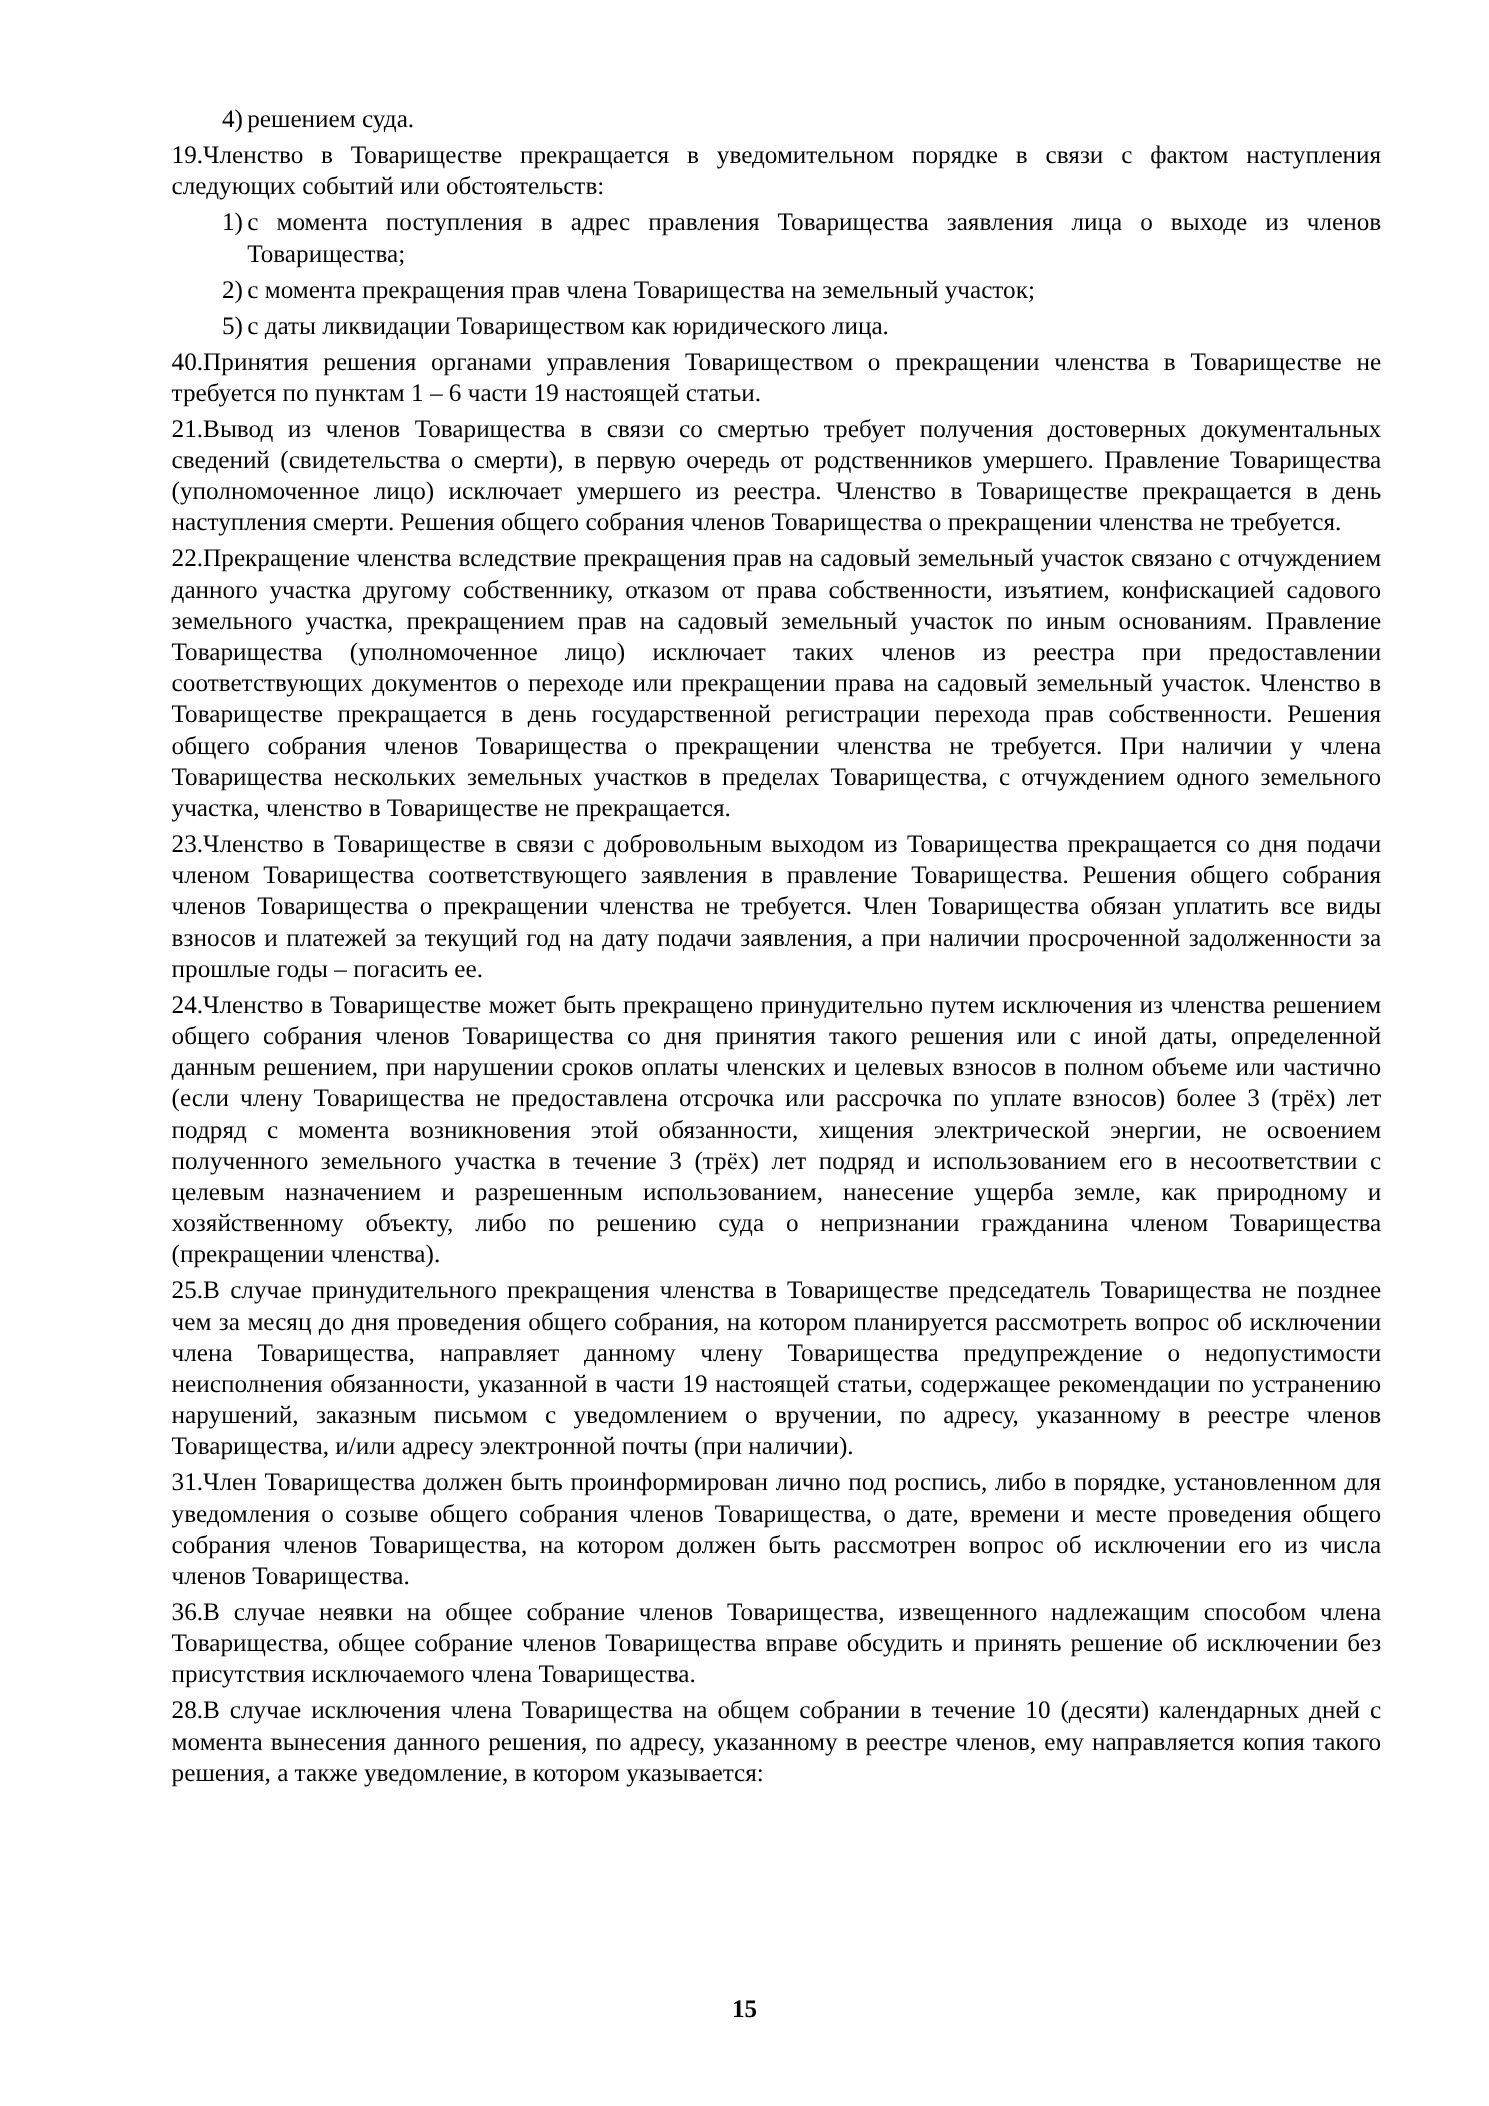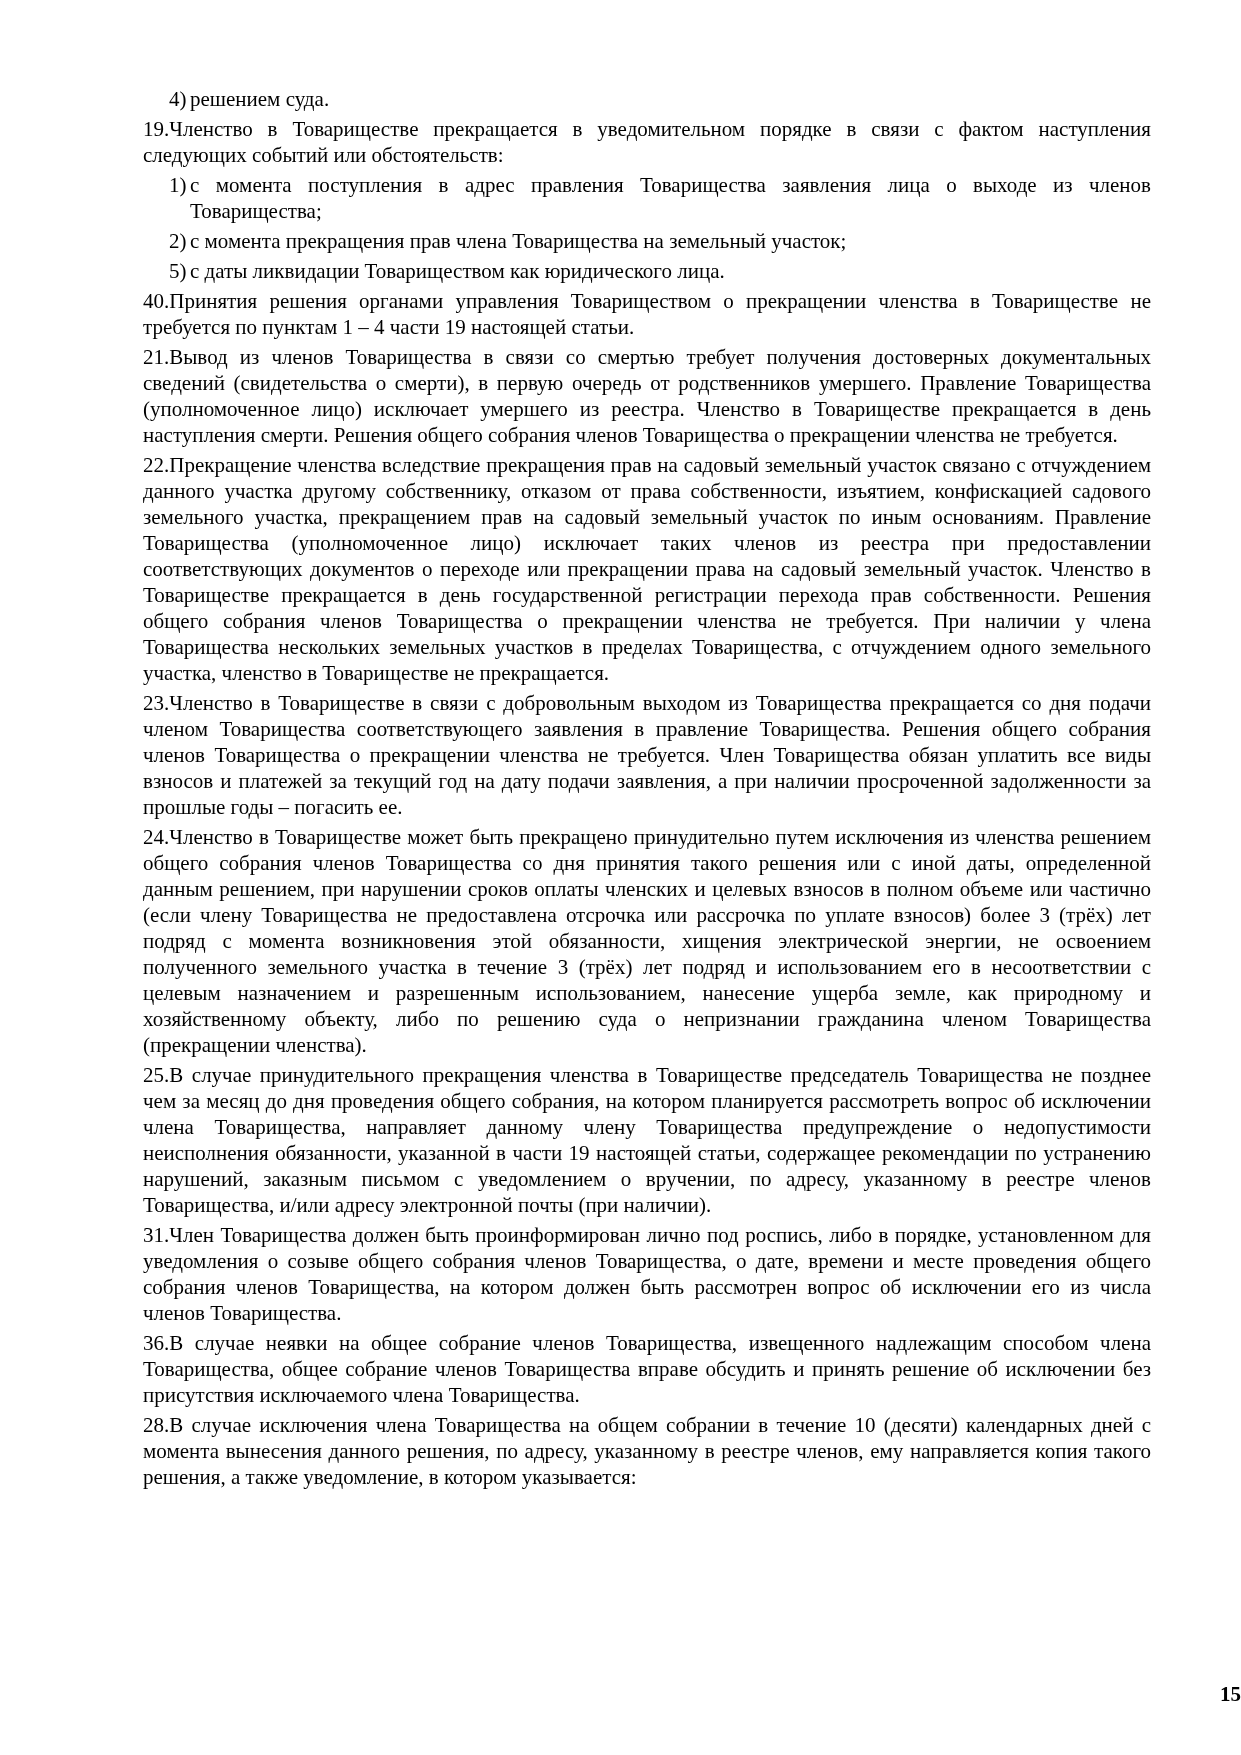--- a/index.html
+++ b/index.html
@@ -19,61 +19,60 @@
     width: 1008px;
     font-size: 21px;
     line-height: 26px;
   }
   .para {
     margin: 4px 0;
     text-align: justify;
   }
   .para .num { display: inline; }
   .sub {
-    margin: 4px 0 4px 26px;
+    margin: 4px 0 4px 42px;
     padding-left: 21px;
     text-indent: -21px;
     text-align: justify;
     font-family: Liberation Serif, serif;
   }
   .sub .marker {
     display: inline-block;
     width: 21px;
     text-indent: 0;
   }
   .page-number {
     position: absolute;
     top: 1662px;
     left: 0;
     width: 100%;
-    text-align: right;
+    text-align: center;
     font-size: 21px;
     font-weight: bold;
-    margin-top: 20px;
   }
 </style>
 </head>
 <body>
 
 <div class="page">
   <div class="body">
 
     <div class="sub"><span class="marker">4)</span><span>решением суда.</span></div>
 
     <p class="para"><span class="num">19.</span><span>Членство в Товариществе прекращается в уведомительном порядке в связи с фактом наступления следующих событий или обстоятельств:</span></p>
 
     <div class="sub"><span class="marker">1)</span><span>с момента поступления в адрес правления Товарищества заявления лица о выходе из членов Товарищества;</span></div>
 
     <div class="sub"><span class="marker">2)</span><span>с момента прекращения прав члена Товарищества на земельный участок;</span></div>
 
 
 
     <div class="sub"><span class="marker">5)</span><span>с даты ликвидации Товариществом как юридического лица.</span></div>
 
-    <p class="para"><span class="num">40.</span><span>Принятия решения органами управления Товариществом о прекращении членства в Товариществе не требуется по пунктам 1 – 4 части 19 настоящей статьи.</span></p>
+    <p class="para"><span class="num">40.</span><span>Принятия решения органами управления Товариществом о прекращении членства в Товариществе не требуется по пунктам 1 – 6 части 19 настоящей статьи.</span></p>
 
     <p class="para"><span class="num">21.</span><span>Вывод из членов Товарищества в связи со смертью требует получения достоверных документальных сведений (свидетельства о смерти), в первую очередь от родственников умершего. Правление Товарищества (уполномоченное лицо) исключает умершего из реестра. Членство в Товариществе прекращается в день наступления смерти. Решения общего собрания членов Товарищества о прекращении членства не требуется.</span></p>
 
     <p class="para"><span class="num">22.</span><span>Прекращение членства вследствие прекращения прав на садовый земельный участок связано с отчуждением данного участка другому собственнику, отказом от права собственности, изъятием, конфискацией садового земельного участка, прекращением прав на садовый земельный участок по иным основаниям. Правление Товарищества (уполномоченное лицо) исключает таких членов из реестра при предоставлении соответствующих документов о переходе или прекращении права на садовый земельный участок. Членство в Товариществе прекращается в день государственной регистрации перехода прав собственности. Решения общего собрания членов Товарищества о прекращении членства не требуется. При наличии у члена Товарищества нескольких земельных участков в пределах Товарищества, с отчуждением одного земельного участка, членство в Товариществе не прекращается.</span></p>
 
     <p class="para"><span class="num">23.</span><span>Членство в Товариществе в связи с добровольным выходом из Товарищества прекращается со дня подачи членом Товарищества соответствующего заявления в правление Товарищества. Решения общего собрания членов Товарищества о прекращении членства не требуется. Член Товарищества обязан уплатить все виды взносов и платежей за текущий год на дату подачи заявления, а при наличии просроченной задолженности за прошлые годы – погасить ее.</span></p>
 
     <p class="para"><span class="num">24.</span><span>Членство в Товариществе может быть прекращено принудительно путем исключения из членства решением общего собрания членов Товарищества со дня принятия такого решения или с иной даты, определенной данным решением, при нарушении сроков оплаты членских и целевых взносов в полном объеме или частично (если члену Товарищества не предоставлена отсрочка или рассрочка по уплате взносов) более 3 (трёх) лет подряд с момента возникновения этой обязанности, хищения электрической энергии, не освоением полученного земельного участка в течение 3 (трёх) лет подряд и использованием его в несоответствии с целевым назначением и разрешенным использованием, нанесение ущерба земле, как природному и хозяйственному объекту, либо по решению суда о непризнании гражданина членом Товарищества (прекращении членства).</span></p>
 
     <p class="para"><span class="num">25.</span><span>В случае принудительного прекращения членства в Товариществе председатель Товарищества не позднее чем за месяц до дня проведения общего собрания, на котором планируется рассмотреть вопрос об исключении члена Товарищества, направляет данному члену Товарищества предупреждение о недопустимости неисполнения обязанности, указанной в части 19 настоящей статьи, содержащее рекомендации по устранению нарушений, заказным письмом с уведомлением о вручении, по адресу, указанному в реестре членов Товарищества, и/или адресу электронной почты (при наличии).</span></p>

